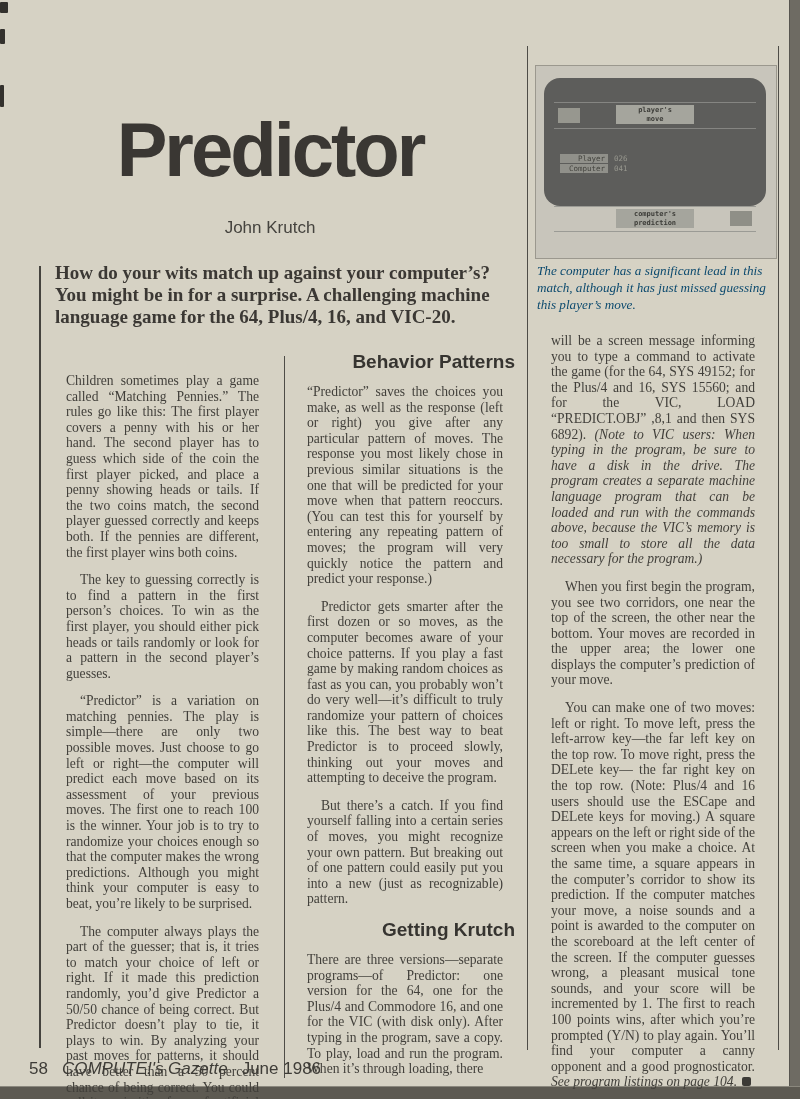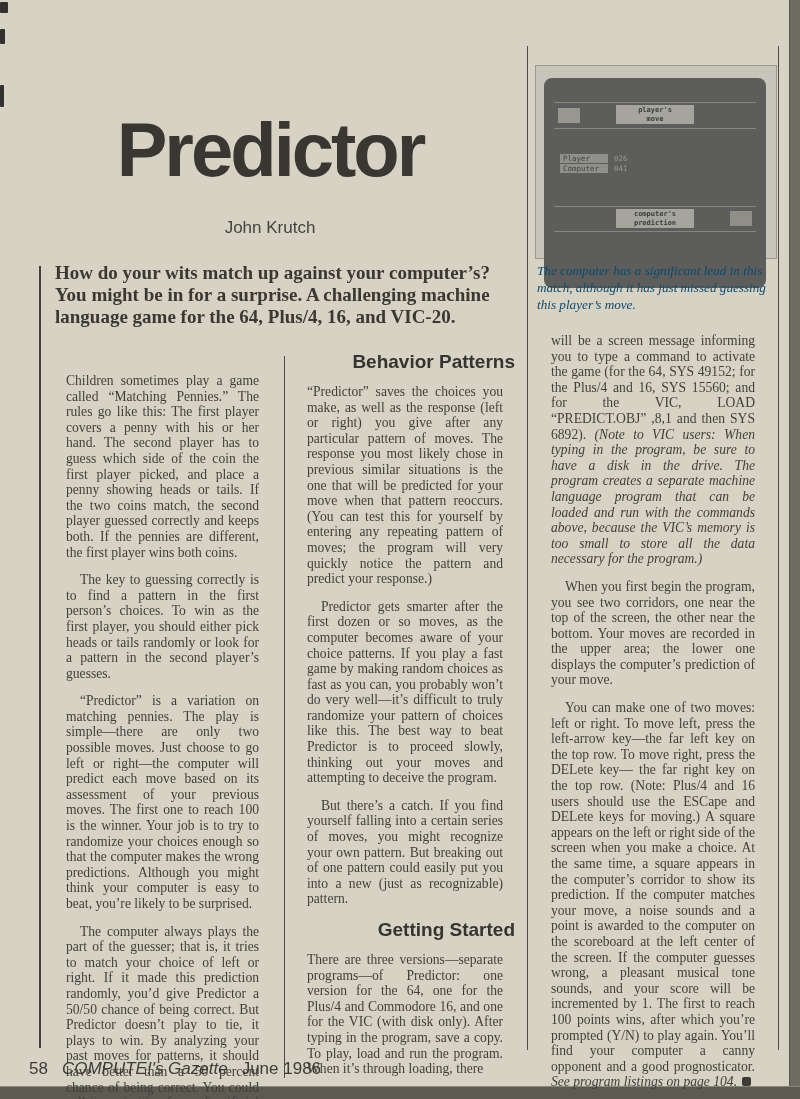--- a/index.html
+++ b/index.html
@@ -36,35 +36,35 @@
   .col3{left:539px;top:321px;width:228px;}
   .heading{font-family:"Liberation Sans",sans-serif;font-weight:bold;font-size:19px;
            line-height:20px;color:#363430;margin:0 0 5px 0;text-align:right;}
   .heading.second{margin-top:13px;}
   .ital{font-style:italic;}
   .endmark{display:inline-block;width:9px;height:9px;background:#3c3a36;border-radius:2px;
            margin-left:5px;vertical-align:baseline;}
   
   .photo{position:absolute;left:535px;top:65px;width:240px;height:192px;
          background:#c8c5bb;border:1px solid #9b988e;}
-  .crt{position:absolute;left:8px;top:12px;width:222px;height:210px;background:#5d5d5b;border-radius:8px;}
+  .crt{position:absolute;left:8px;top:12px;width:222px;height:128px;background:#5d5d5b;border-radius:16px;}
   .scanline{position:absolute;left:10px;right:10px;height:1px;background:#90908c;opacity:.8;}
   .sl1{top:24px;} .sl2{top:50px;} .sl3{top:128px;} .sl4{top:153px;}
   .sq{position:absolute;width:22px;height:15px;}
   .sq-player{left:14px;top:30px;background:#97978f;}
   .sq-computer{right:14px;top:133px;background:#8f8f87;}
   .crt-label{position:absolute;left:50%;transform:translateX(-50%);width:78px;
              background:#a5a59d;color:#3c3c38;text-align:center;
              font-family:"DejaVu Sans Mono",monospace;font-size:7px;line-height:8.5px;
              font-weight:bold;padding:1px 0;}
   .lbl-top{top:27px;} .lbl-bottom{top:131px;}
   .crt-label span{display:block;}
   .scorebox{position:absolute;left:16px;top:76px;font-family:"DejaVu Sans Mono",monospace;
             font-size:7.5px;line-height:9px;}
-  .scorerow{white-space:nowrap;margin-bottom:1px;}
+  .scorerow{white-space:nowrap;margin-bottom:1px;text-align:right;}
   .scorerow .tag{display:inline-block;background:#90908a;color:#44443f;padding:0 3px;min-width:42px;}
   .scorerow .val{color:#98988f;margin-left:6px;}
   
   .caption{position:absolute;left:537px;top:263px;width:238px;font-style:italic;
            font-size:13.2px;line-height:16.8px;color:#0c4a6e;}
   
   .footer{position:absolute;left:29px;top:1059px;font-family:"Liberation Sans",sans-serif;
           font-size:17px;color:#3e3c37;}
   .footer .mag{font-style:italic;margin-left:14px;}
   .footer .issue{margin-left:14px;}
@@ -123,21 +123,21 @@
     <p>The key to guessing correctly is to find a pattern in the first person’s choices. To win as the first player, you should either pick heads or tails randomly or look for a pattern in the second player’s guesses.</p>
     <p>“Predictor” is a variation on matching pennies. The play is simple—there are only two possible moves. Just choose to go left or right—the computer will predict each move based on its assessment of your previous moves. The first one to reach 100 is the winner. Your job is to try to randomize your choices enough so that the computer makes the wrong predictions. Although you might think your computer is easy to beat, you’re likely to be surprised.</p>
     <p>The computer always plays the part of the guesser; that is, it tries to match your choice of left or right. If it made this prediction randomly, you’d give Predictor a 50/50 chance of being correct. But Predictor doesn’t play to tie, it plays to win. By analyzing your past moves for patterns, it should have better than a 50 percent chance of being correct. You could call it a primitive form of artificial intelligence.</p>
   </div>
 
   <div class="col col2">
     <h2 class="heading">Behavior Patterns</h2>
     <p class="noindent">“Predictor” saves the choices you make, as well as the response (left or right) you give after any particular pattern of moves. The response you most likely chose in previous similar situations is the one that will be predicted for your move when that pattern reoccurs. (You can test this for yourself by entering any repeating pattern of moves; the program will very quickly notice the pattern and predict your response.)</p>
     <p>Predictor gets smarter after the first dozen or so moves, as the computer becomes aware of your choice patterns. If you play a fast game by making random choices as fast as you can, you probably won’t do very well—it’s difficult to truly randomize your pattern of choices like this. The best way to beat Predictor is to proceed slowly, thinking out your moves and attempting to deceive the program.</p>
     <p>But there’s a catch. If you find yourself falling into a certain series of moves, you might recognize your own pattern. But breaking out of one pattern could easily put you into a new (just as recognizable) pattern.</p>
-    <h2 class="heading second">Getting Started</h2>
+    <h2 class="heading second">Getting Krutch</h2>
     <p class="noindent">There are three versions—separate programs—of Predictor: one version for the 64, one for the Plus/4 and Commodore 16, and one for the VIC (with disk only). After typing in the program, save a copy. To play, load and run the program. When it’s through loading, there</p>
   </div>
 
   <div class="col col3">
     <p class="noindent"><span>will be a screen message informing you to type a command to activate the game (for the 64, SYS 49152; for the Plus/4 and 16, SYS 15560; and for the VIC, LOAD “PREDICT.OBJ” ,8,1 and then SYS 6892). </span><span class="ital">(Note to VIC users: When typing in the program, be sure to have a disk in the drive. The program creates a separate machine language program that can be loaded and run with the commands above, because the VIC’s memory is too small to store all the data necessary for the program.)</span></p>
     <p>When you first begin the program, you see two corridors, one near the top of the screen, the other near the bottom. Your moves are recorded in the upper area; the lower one displays the computer’s prediction of your move.</p>
     <p><span>You can make one of two moves: left or right. To move left, press the left-arrow key—the far left key on the top row. To move right, press the DELete key— the far right key on the top row. (Note: Plus/4 and 16 users should use the ESCape and DELete keys for moving.) A square appears on the left or right side of the screen when you make a choice. At the same time, a square appears in the computer’s corridor to show its prediction. If the computer matches your move, a noise sounds and a point is awarded to the computer on the scoreboard at the left center of the screen. If the computer guesses wrong, a pleasant musical tone sounds, and your score will be incremented by 1. The first to reach 100 points wins, after which you’re prompted (Y/N) to play again. You’ll find your computer a canny opponent and a good prognosticator. </span><span class="ital">See program listings on page 104.</span><span class="endmark"></span></p>
   </div>
 
   <div class="footer">

